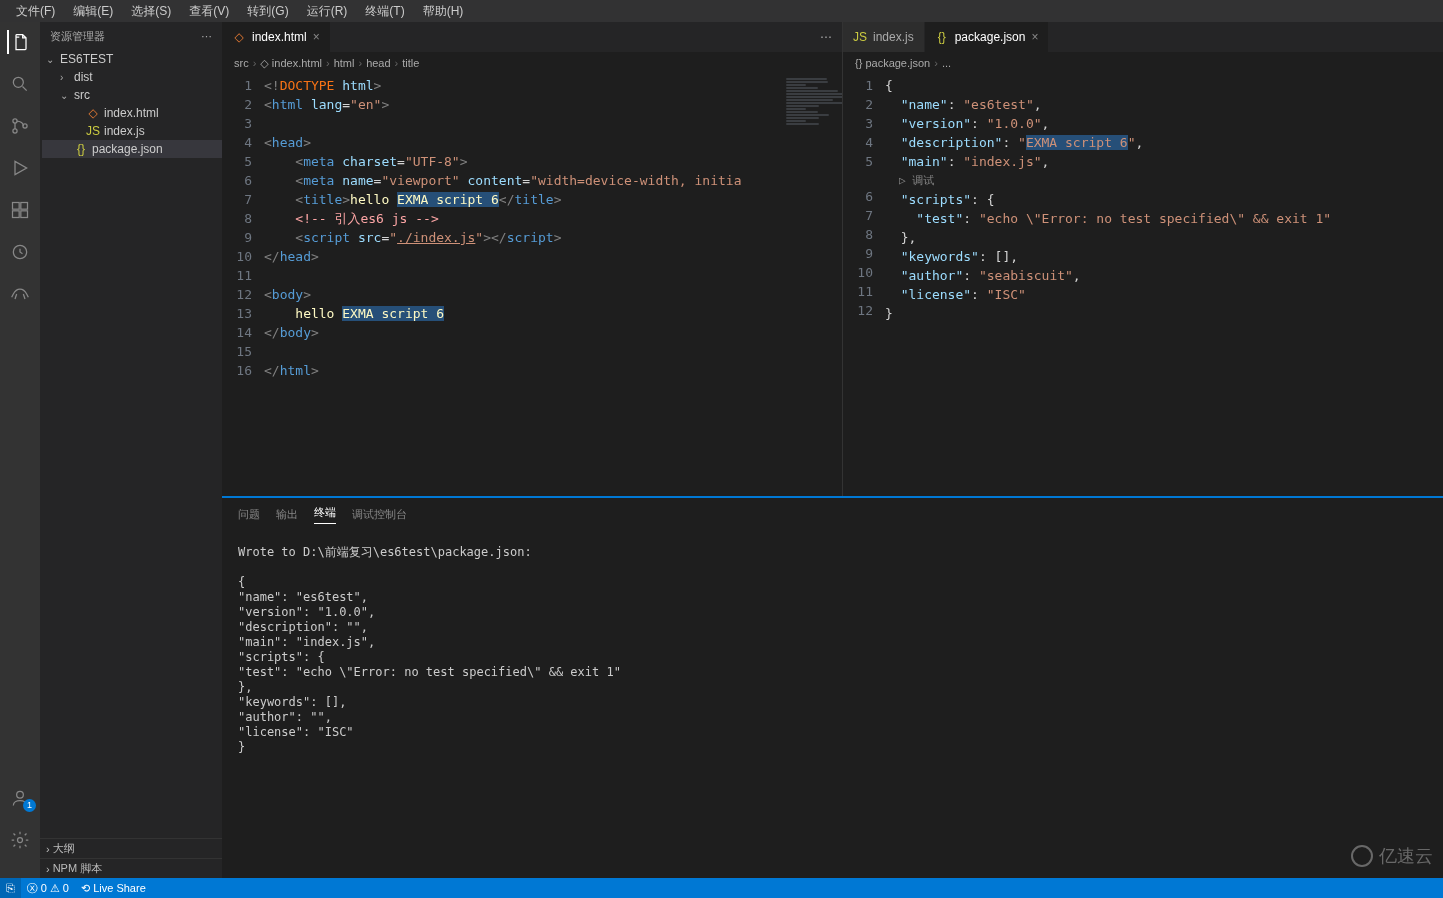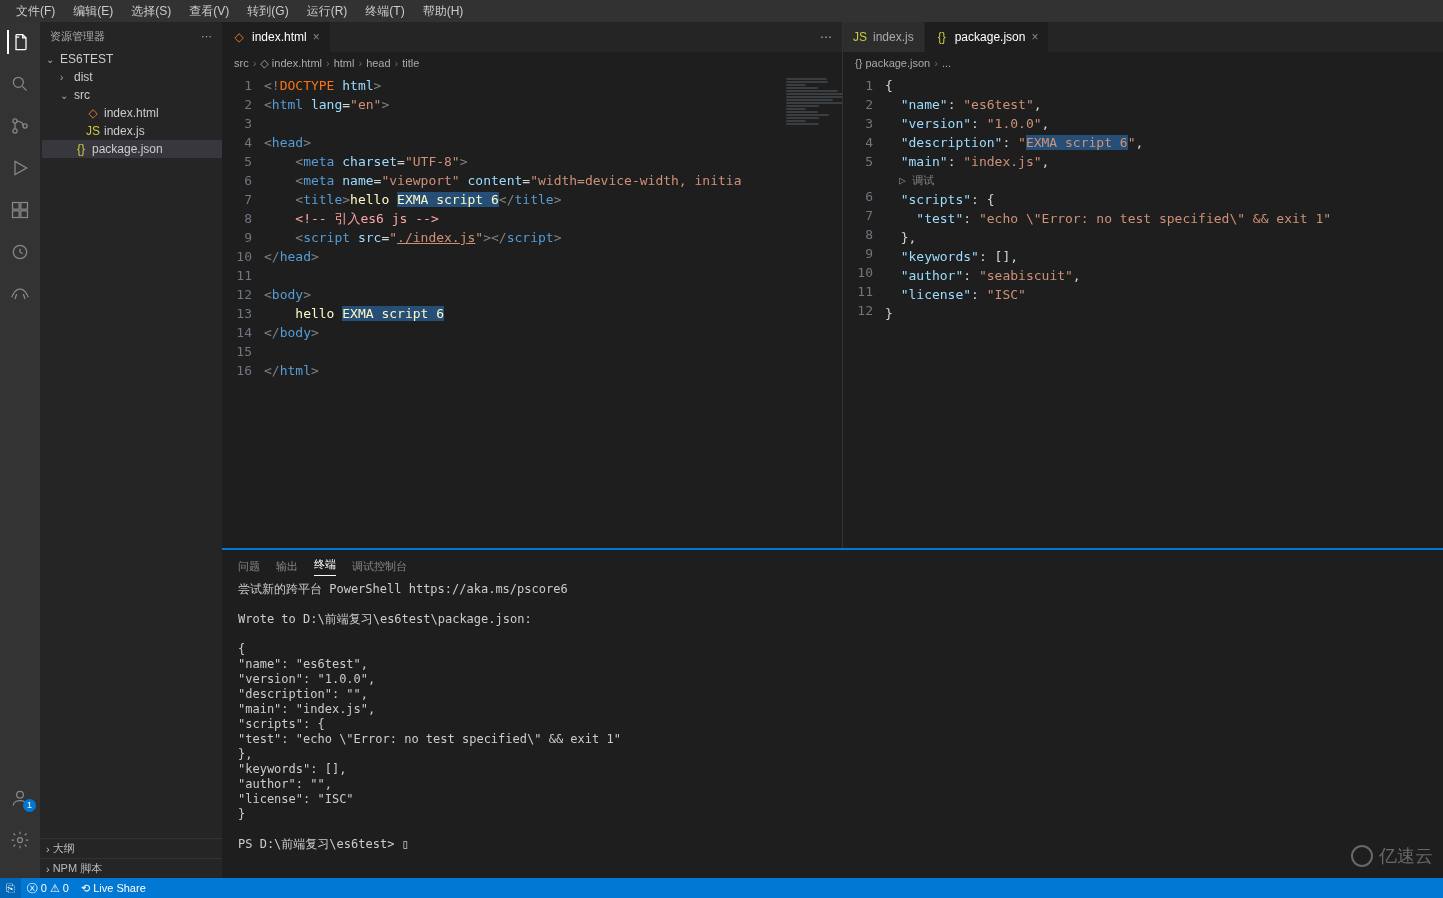--- a/index.html
+++ b/index.html
@@ -82,21 +82,21 @@
 .tok-bracket{color:#808080}
 .tok-attr{color:#9cdcfe}
 .tok-str{color:#ce9178}
 .tok-txt{color:#fef9c3}
 .tok-comment{color:#fca5a5}
 .tok-prop{color:#9cdcfe}
 .tok-key{color:#d4d4d4}
 .sel-bg{background:#264f78}
 .codelens{color:#888;font-size:11px;height:16px;padding-left:14px}
 .underline{text-decoration:underline}
-.terminal-panel{height:330px;background:#1e1e1e;border-top:2px solid #0078d4;display:flex;flex-direction:column;font-family:Consolas,monospace;font-size:12px;color:#ccc}
+.terminal-panel{height:382px;background:#1e1e1e;border-top:2px solid #0078d4;display:flex;flex-direction:column;font-family:Consolas,monospace;font-size:12px;color:#ccc}
 .term-tabs{height:26px;display:flex;align-items:center;gap:16px;padding-left:16px;padding-top:6px;font-size:11px;}
 .term-tab{color:#888;cursor:pointer}
 .term-tab.active{color:#fff;border-bottom:1px solid #fff;padding-bottom:3px}
 .term-body{flex:1;padding:6px 16px;overflow:hidden}
 .term-line{line-height:15px}
 .term-cmd{color:#c5a040}
 .term-flag{color:#777}
 .statusbar{height:20px;background:#0078d4;display:flex;align-items:center;font-size:11px;color:#fff}
 .status-left{display:flex;align-items:center;height:100%}
 .status-item{padding:0 6px;display:flex;align-items:center;gap:3px;height:100%}
@@ -337,38 +337,36 @@
     </div>
 
     <div class="terminal-panel">
       <div class="term-tabs" id="term-tabs">
           <div class="term-tab">问题</div>
           <div class="term-tab">输出</div>
           <div class="term-tab active">终端</div>
           <div class="term-tab">调试控制台</div>
         </div>
       <div class="term-body" id="term-body">
-          <div class="term-line">尝试新的跨平台 PowerShell https://aka.ms/pscore6</div>
           <div class="term-line">&nbsp;</div>
           <div class="term-line">Wrote to D:\前端复习\es6test\package.json:</div>
           <div class="term-line">&nbsp;</div>
           <div class="term-line">{</div>
           <div class="term-line">  "name": "es6test",</div>
           <div class="term-line">  "version": "1.0.0",</div>
           <div class="term-line">  "description": "",</div>
           <div class="term-line">  "main": "index.js",</div>
           <div class="term-line">  "scripts": {</div>
           <div class="term-line">    "test": "echo \"Error: no test specified\" &amp;&amp; exit 1"</div>
           <div class="term-line">  },</div>
           <div class="term-line">  "keywords": [],</div>
           <div class="term-line">  "author": "",</div>
           <div class="term-line">  "license": "ISC"</div>
           <div class="term-line">}</div>
           <div class="term-line">&nbsp;</div>
-          <div class="term-line">PS D:\前端复习\es6test&gt; ▯</div>
         </div>
     </div>
   </div>
 </div>
 
 <div class="statusbar">
   <div class="status-left">
     <div class="status-item" style="background:#0066b5">⎘</div>
     <div class="status-item">ⓧ <span>0</span> ⚠ <span>0</span></div>
     <div class="status-item">⟲ <span>Live Share</span></div>

